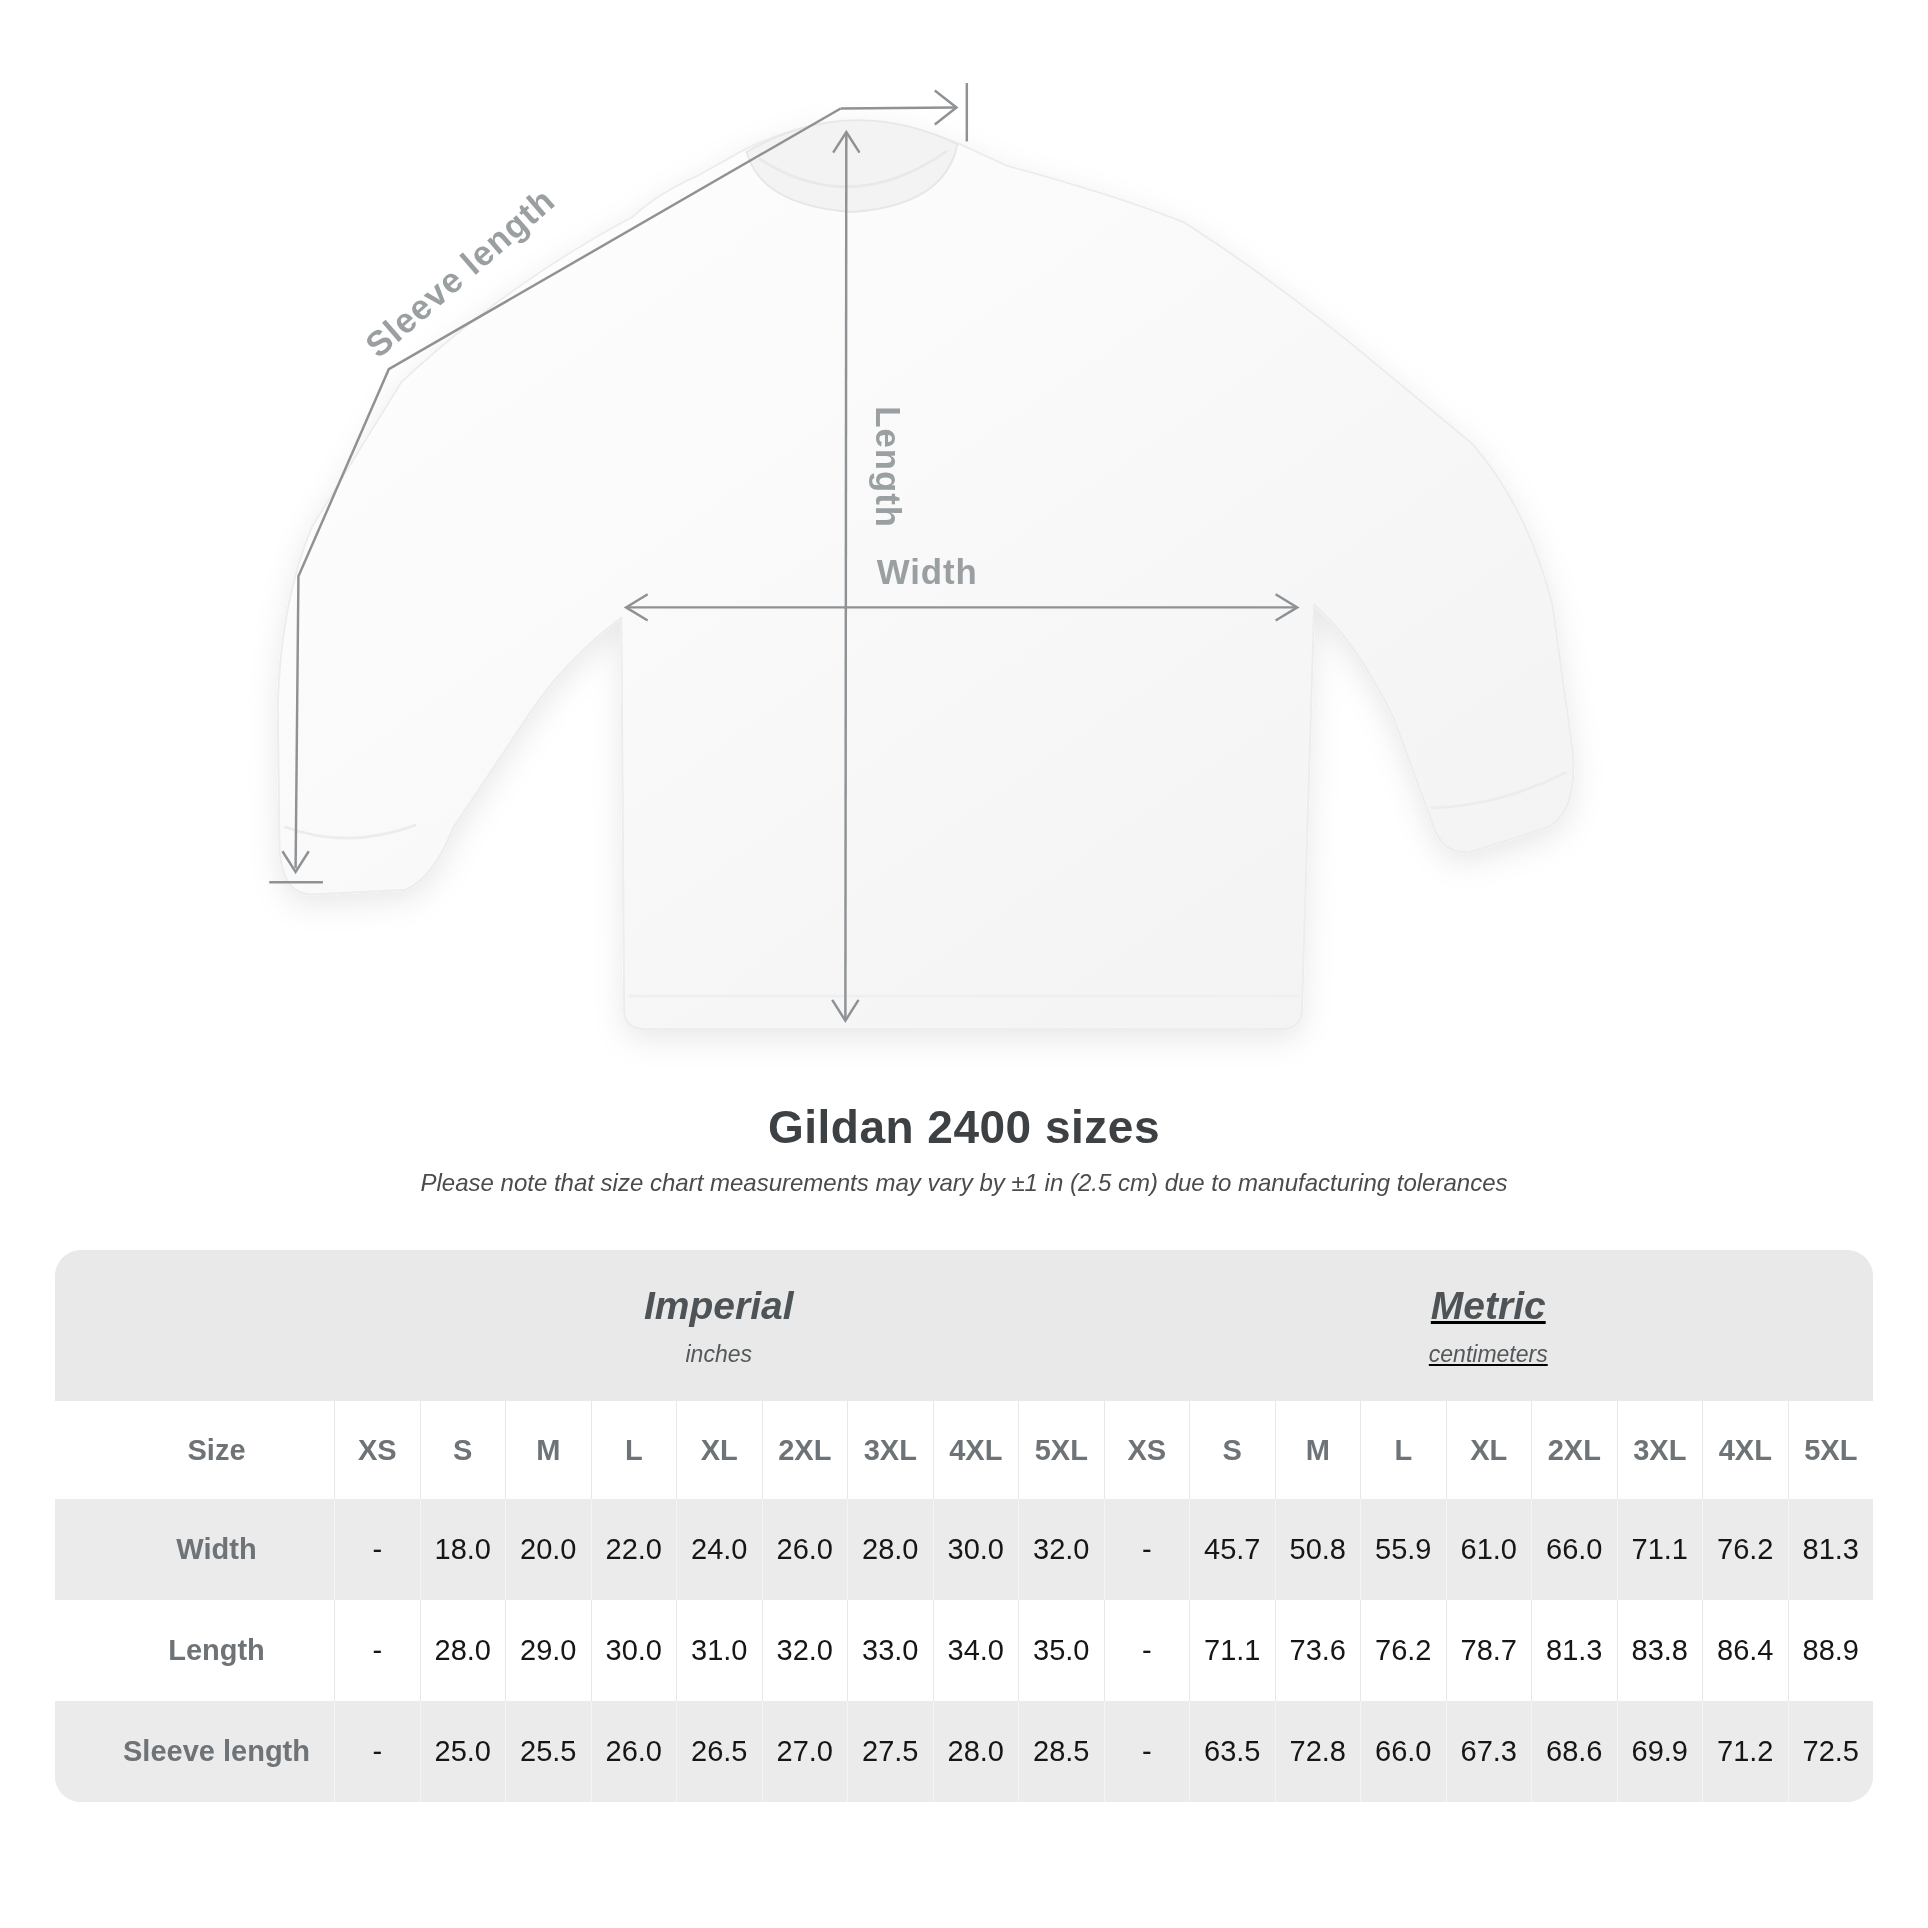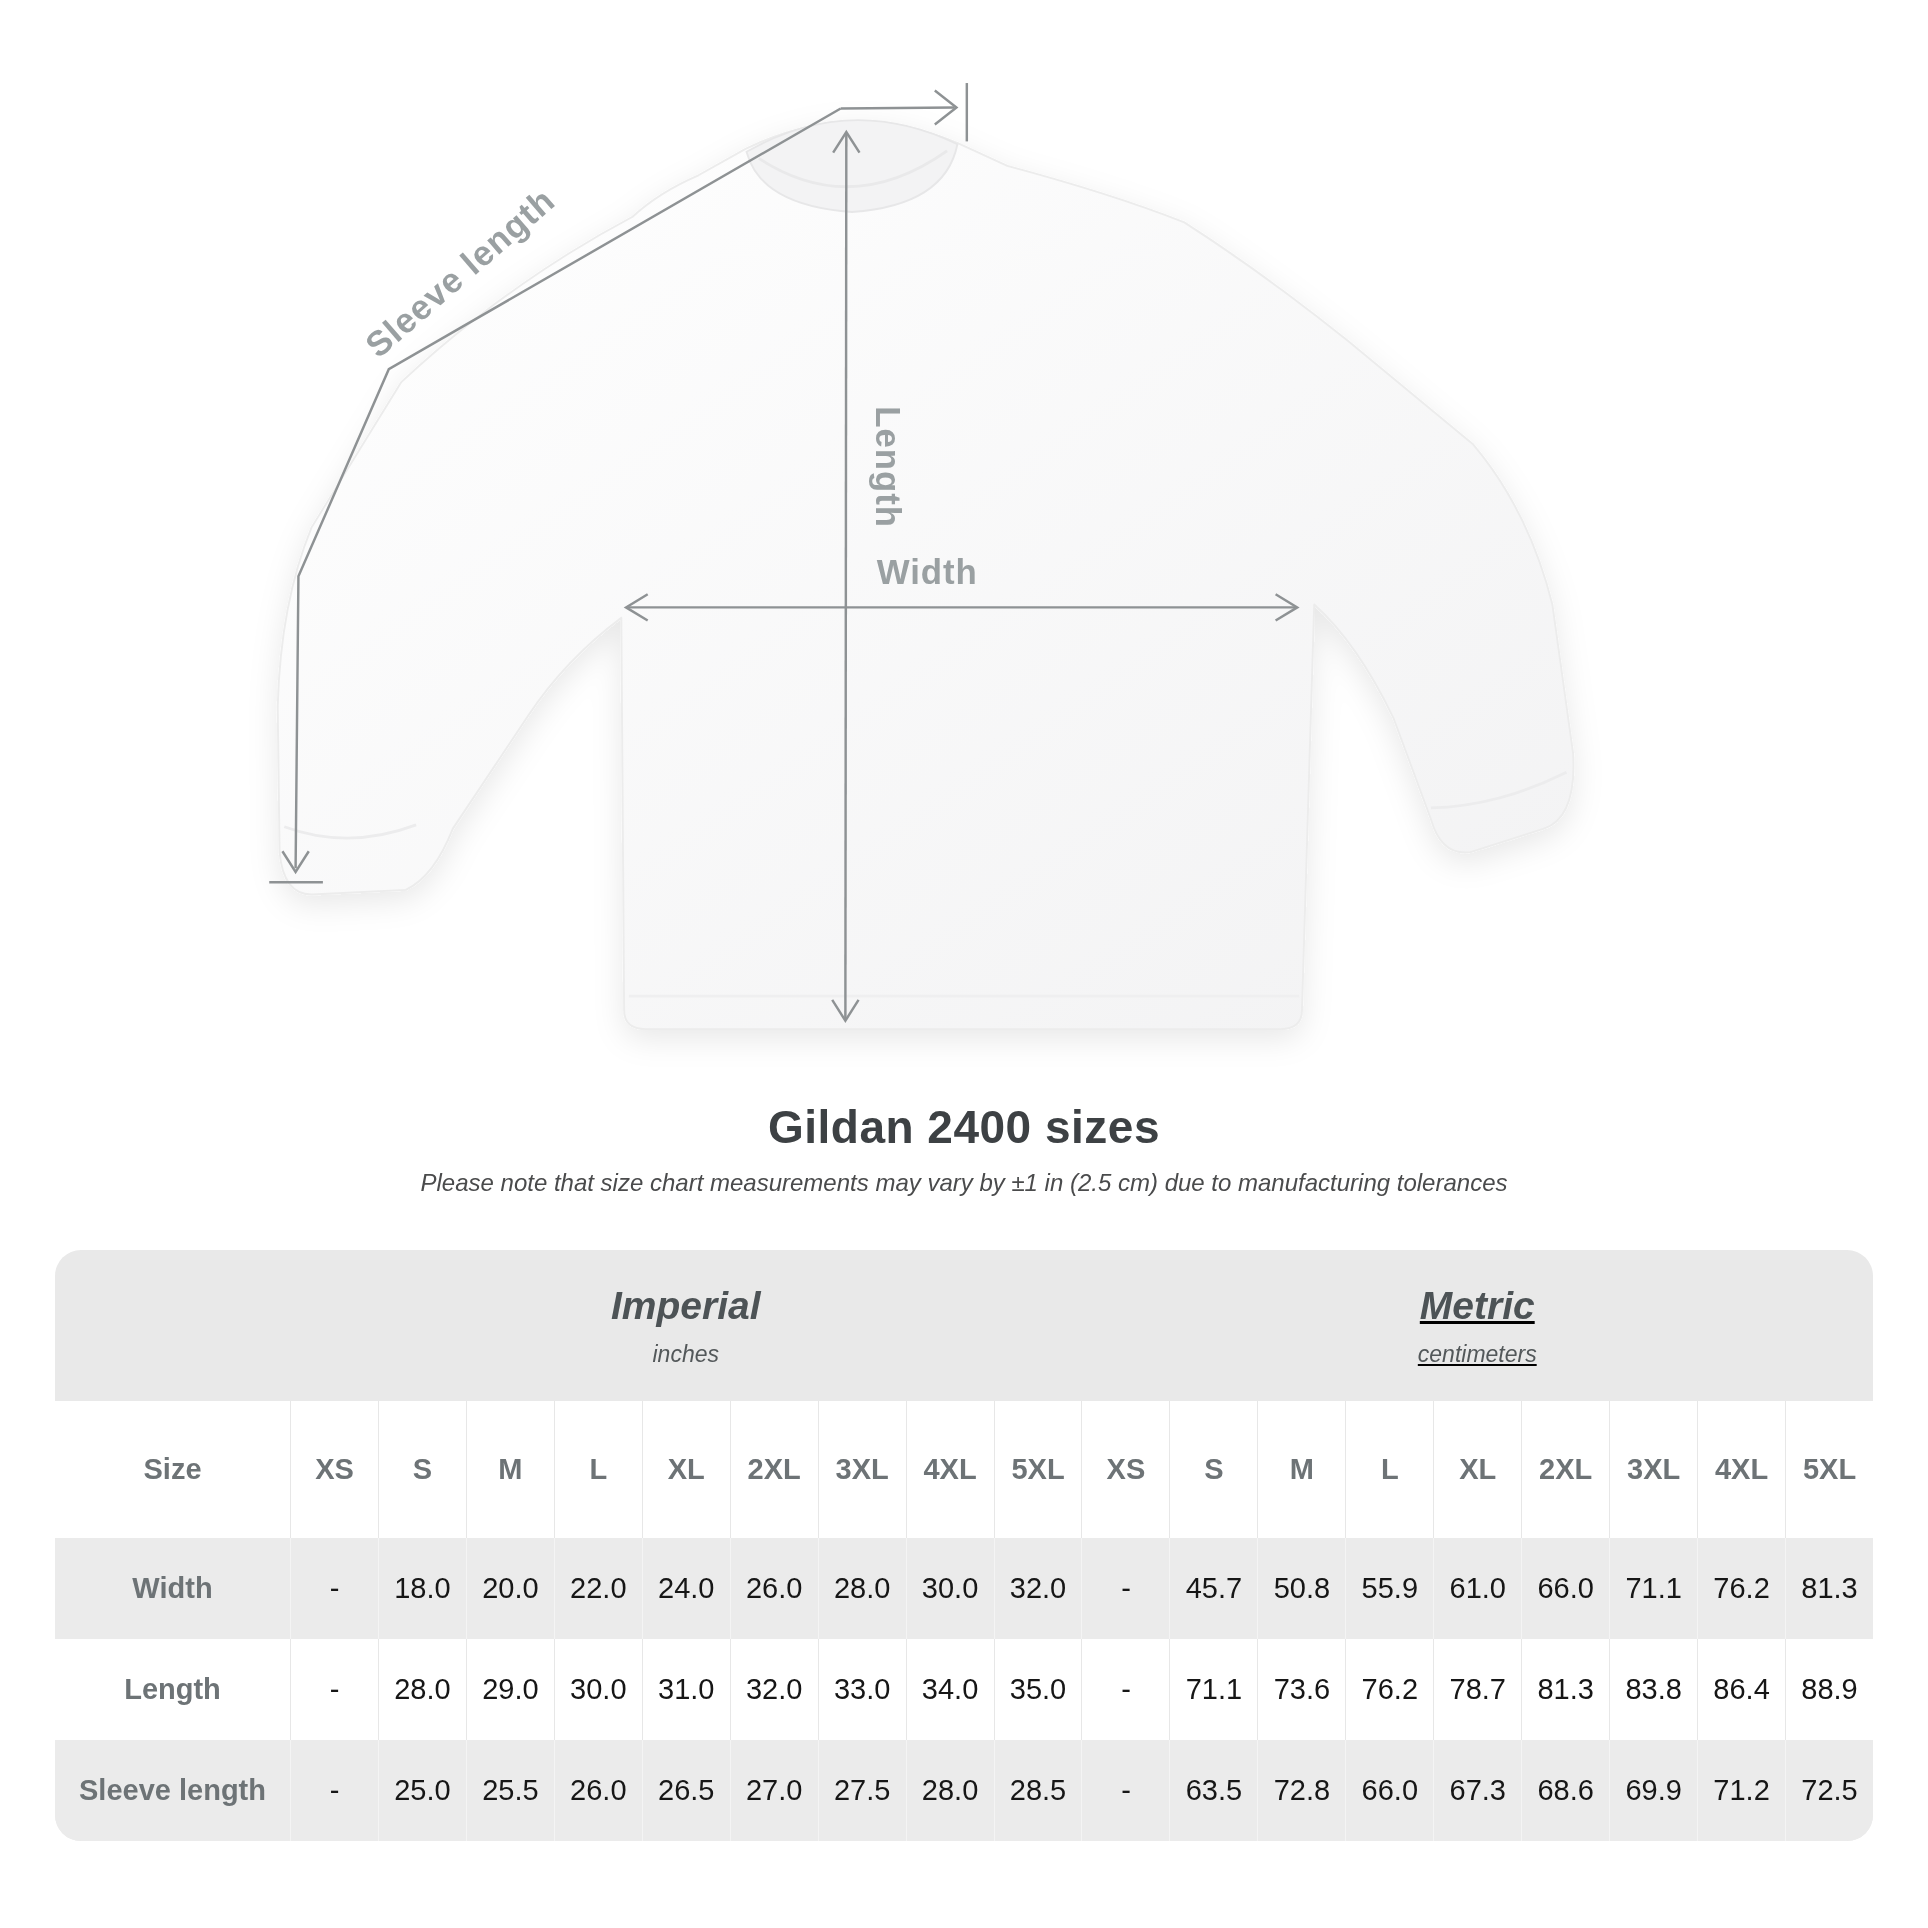--- a/index.html
+++ b/index.html
@@ -24,29 +24,29 @@
     margin-top:15px;text-align:center;
     font-size:24px;font-style:italic;color:#4a4b4c;
   }
   
   .table-card{
     margin:53px 55px 0 55px;
     background:#e9e9e9;
     border-radius:26px;
     overflow:hidden;
   }
-  .grid{display:grid;grid-template-columns:235px repeat(18,1fr);}
+  .grid{display:grid;grid-template-columns:235px repeat(18,1fr);padding-left:44px;}
   .units-row{height:151px;align-items:center;}
   .unit-group{text-align:center;}
   .unit-imperial{grid-column:2 / span 9;}
   .unit-metric{grid-column:11 / span 9;text-decoration:underline;}
   .unit-name{font-size:39px;font-weight:bold;font-style:italic;color:#4d5356;}
   .unit-sub{margin-top:13px;font-size:23px;font-style:italic;color:#53585a;}
 
-  .size-row{height:137px;background:#ffffff;}
+  .size-row{height:98px;background:#ffffff;}
   .row-gray{height:101px;background:#ebebeb;}
   .row-white{height:101px;background:#ffffff;}
 
   .cell{
     display:flex;align-items:center;justify-content:center;
     font-size:29px;color:#161616;
   }
   .size-row .cell{border-left:1.9px solid #e7e7e7;}
   .row-white .cell{border-left:1.9px solid #e7e7e7;}
   .row-gray .cell{border-left:1.9px solid #f4f4f4;}

